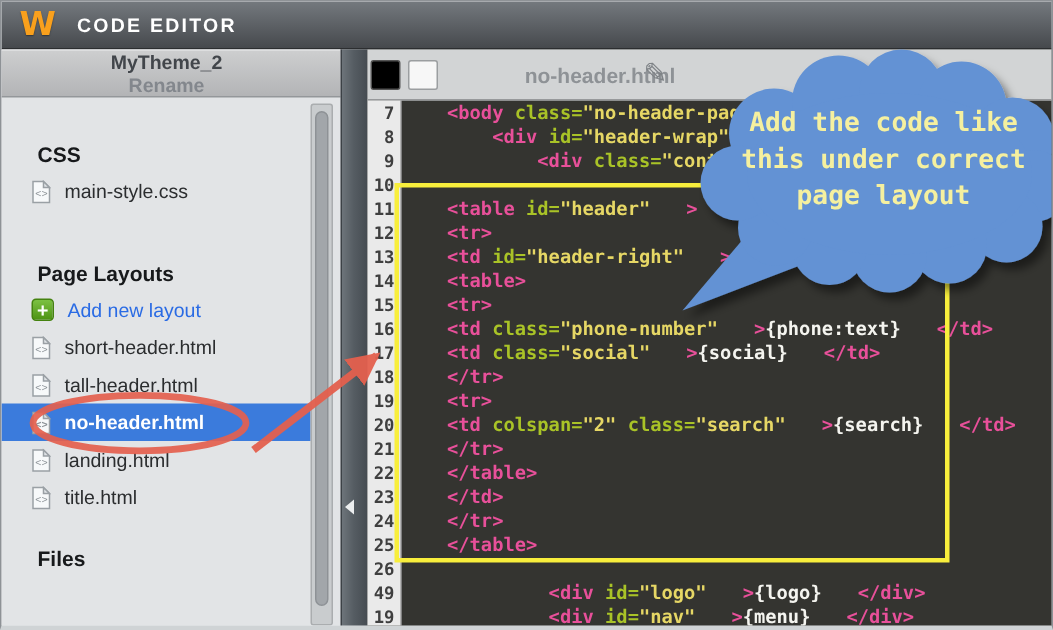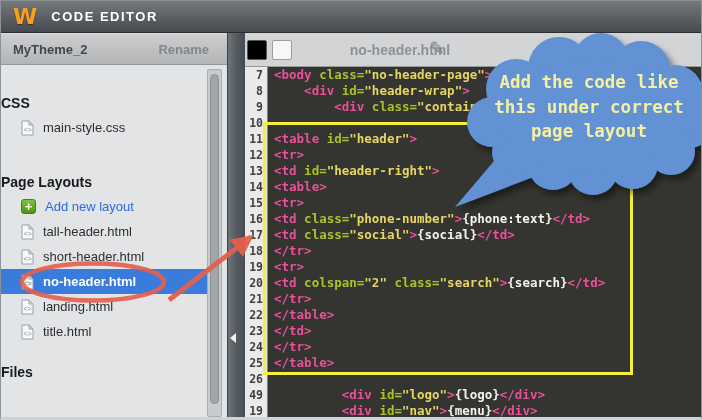--- a/index.html
+++ b/index.html
@@ -19,26 +19,26 @@
     margin-left: 12px; font: 900 22px/22px "DejaVu Sans", sans-serif;
     color: #f9a01d; text-shadow: 0 1px 1px rgba(0,0,0,.4);
   }
   .app-title { margin-left: 14px; color: #fff; font-weight: bold; font-size: 13px; letter-spacing: 1.5px; text-align: center; }
 
   
   .sidebar { position: absolute; left: 0; top: 32px; width: 226px; height: 388px; background: #e2e4e6; }
   .sidebar-header {
     height: 32px; background: linear-gradient(#cdcecf, #b3b4b6);
     border-bottom: 1px solid #94979a; border-top: 1px solid #dddedf;
-    display: flex; align-items: center; justify-content: space-between; padding: 0 18px 0 12px;
+    display: flex; align-items: center; justify-content: space-between; padding: 0 18px 0 12px; flex-direction: column;
   }
   .theme-name { font-weight: bold; font-size: 13px; color: #42464b; }
   .rename { font-weight: bold; font-size: 13px; color: #83878d; cursor: pointer; }
   .sb-content { padding-top: 30px; }
-  .sb-heading { height: 20px; font-weight: bold; font-size: 14px; color: #17191b; }
+  .sb-heading { padding-left: 24px; height: 20px; font-weight: bold; font-size: 14px; color: #17191b; }
   .sb-gap34 { height: 34px; } .sb-gap20 { height: 20px; }
   .sb-row {
     height: 25px; display: flex; align-items: center; padding-left: 20px; gap: 9px;
     font-size: 13px; color: #2b2d2f; width: 206px; cursor: pointer;
   }
   .sb-row.selected { background: #3b7bdc; color: #fff; font-weight: bold; }
   .sb-row .file-icon { display: inline-flex; flex: 0 0 auto; }
   .add-row { color: #2a6be4; }
   .plus-icon {
     width: 15px; height: 15px; border-radius: 3px; border: 1px solid #44820f;
@@ -82,21 +82,21 @@
   .gutter {
     width: 23px; background: #eaeaea; border-right: 1px solid #808080;
     font: 600 11.5px/16px "DejaVu Sans Mono", monospace; color: #3f3f3f; text-align: right;
     padding: 0 4px 0 0; flex: 0 0 auto;
   }
   .lines {
     flex: 1; padding-left: 6px; font: bold 12.5px/16px "DejaVu Sans Mono", monospace;
     white-space: pre; color: #f4f4ef; cursor: text;
   }
   .ln, .cl { height: 16px; }
-  .tok-tag   { color: var(--syn-tag,  #e8509a); }
+  .tok-tag   { color: var(--syn-tag,  #e8509a); margin-left: 24px; }
   .tok-attr  { color: var(--syn-attr, #a9c327); }
   .tok-str   { color: var(--syn-str,  #e6d765); }
   .tok-var   { color: var(--syn-var,  #f4f4ef); }
   .tok-plain { color: #f4f4ef; }
 
   .highlight-box {
     position: absolute; left: 18px; top: 89px; width: 370px; height: 253px;
     border: 3px solid var(--ann-box, #f8ee3c); z-index: 5; pointer-events: none;
   }
 
@@ -147,31 +147,31 @@
       <div>
 
       <div class="sb-row">
             <span class="file-icon">
               <svg width="13" height="16" viewBox="0 0 13 16">
                 <path d="M1 1 h7 l4 4 v10 h-11 z" fill="#f7f9fa" stroke="#9aa0a5"></path>
                 <path d="M8 1 l4 4 h-4 z" fill="#dfe3e6" stroke="#9aa0a5"></path>
                 <text x="2.5" y="11.5" font-size="7" fill="#8a9095">&lt;&gt;</text>
               </svg>
             </span>
+            <span>short-header.html</span>
+          </div>
+          <div class="sb-row">
+            <span class="file-icon">
+              <svg width="13" height="16" viewBox="0 0 13 16">
+                <path d="M1 1 h7 l4 4 v10 h-11 z" fill="#f7f9fa" stroke="#9aa0a5"></path>
+                <path d="M8 1 l4 4 h-4 z" fill="#dfe3e6" stroke="#9aa0a5"></path>
+                <text x="2.5" y="11.5" font-size="7" fill="#8a9095">&lt;&gt;</text>
+              </svg>
+            </span>
             <span>tall-header.html</span>
-          </div>
-          <div class="sb-row">
-            <span class="file-icon">
-              <svg width="13" height="16" viewBox="0 0 13 16">
-                <path d="M1 1 h7 l4 4 v10 h-11 z" fill="#f7f9fa" stroke="#9aa0a5"></path>
-                <path d="M8 1 l4 4 h-4 z" fill="#dfe3e6" stroke="#9aa0a5"></path>
-                <text x="2.5" y="11.5" font-size="7" fill="#8a9095">&lt;&gt;</text>
-              </svg>
-            </span>
-            <span>short-header.html</span>
           </div>
           <div class="sb-row selected">
             <span class="file-icon">
               <svg width="13" height="16" viewBox="0 0 13 16">
                 <path d="M1 1 h7 l4 4 v10 h-11 z" fill="#f7f9fa" stroke="#9aa0a5"></path>
                 <path d="M8 1 l4 4 h-4 z" fill="#dfe3e6" stroke="#9aa0a5"></path>
                 <text x="2.5" y="11.5" font-size="7" fill="#8a9095">&lt;&gt;</text>
               </svg>
             </span>
             <span>no-header.html</span>

